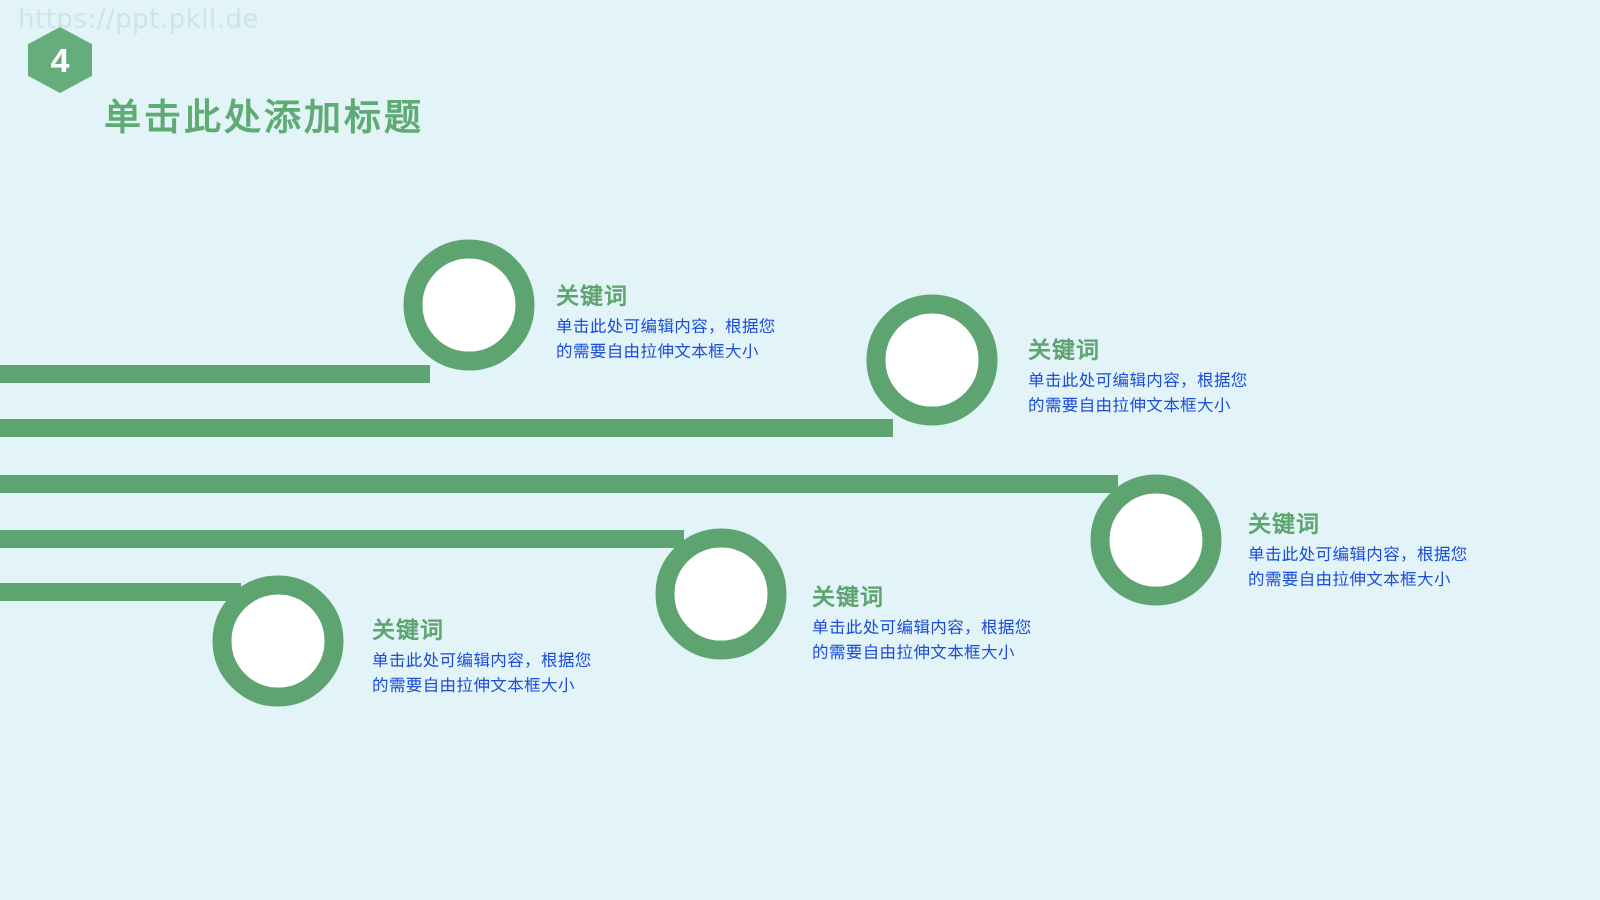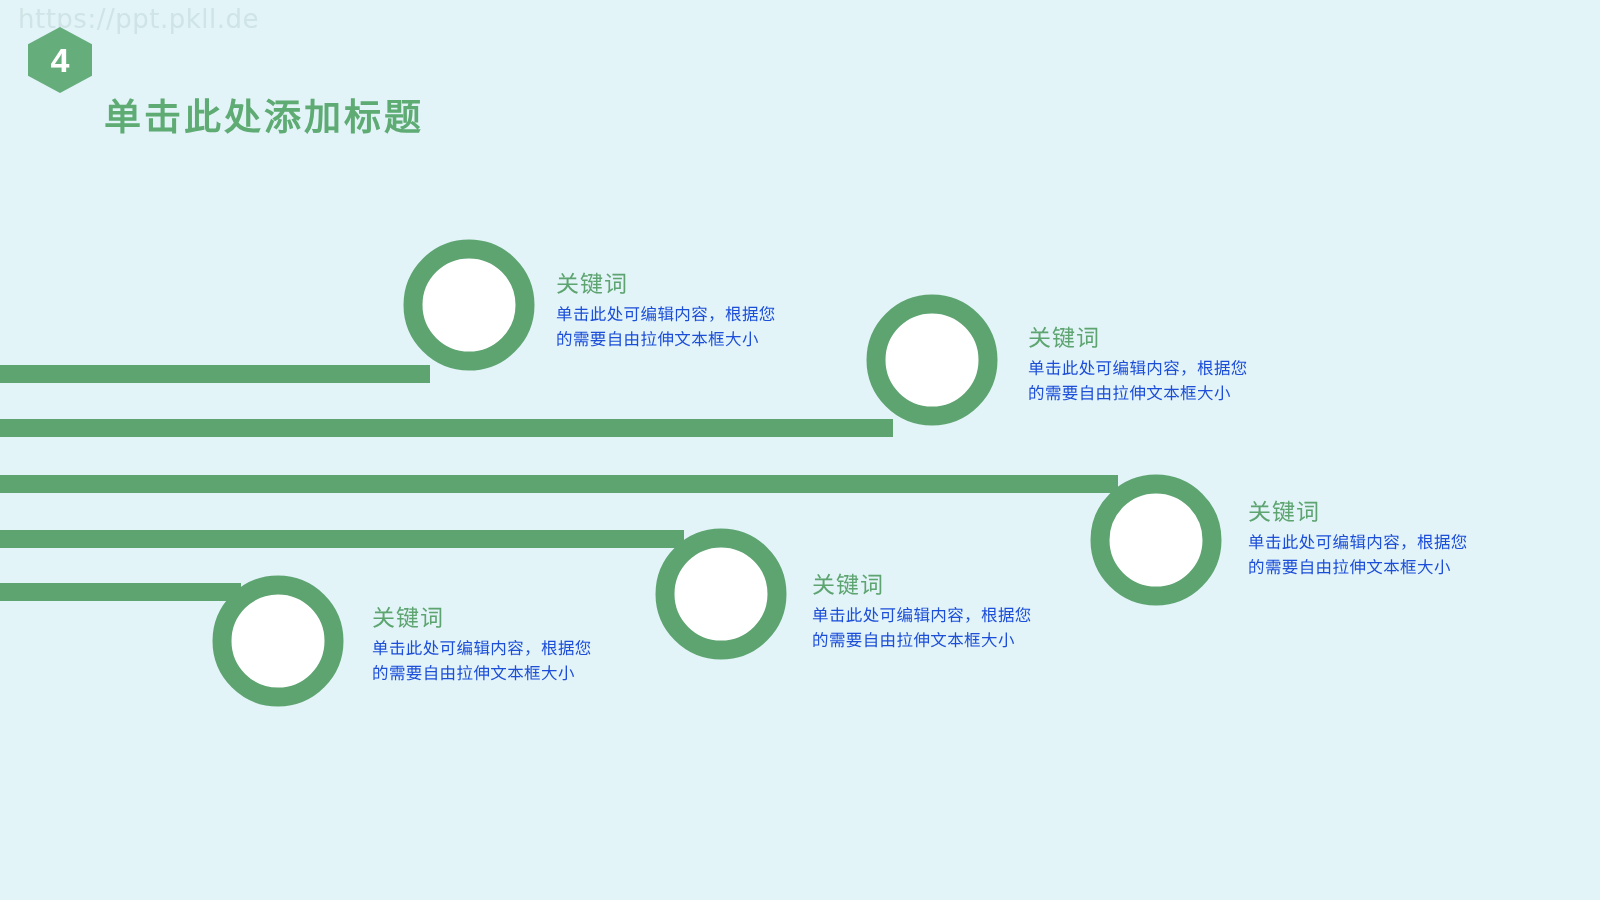--- a/index.html
+++ b/index.html
@@ -89,24 +89,24 @@
     height: 900px;
   }
 
   
   .item-text {
     position: absolute;
     white-space: nowrap;
   }
   .item-text .kw {
     font-size: 23px;
-    font-weight: normal;
+    font-weight: bold;
     color: #5ea471;
     line-height: 1.25;
-    margin: 4px 0 3px 0;
+    margin: 16px 0 3px 0;
     letter-spacing: 1px;
   }
   .item-text .desc {
     font-size: 16.5px;
     color: #1d4ed8;
     line-height: 1.55;
     letter-spacing: 0.4px;
   }
 </style>
 </head>

